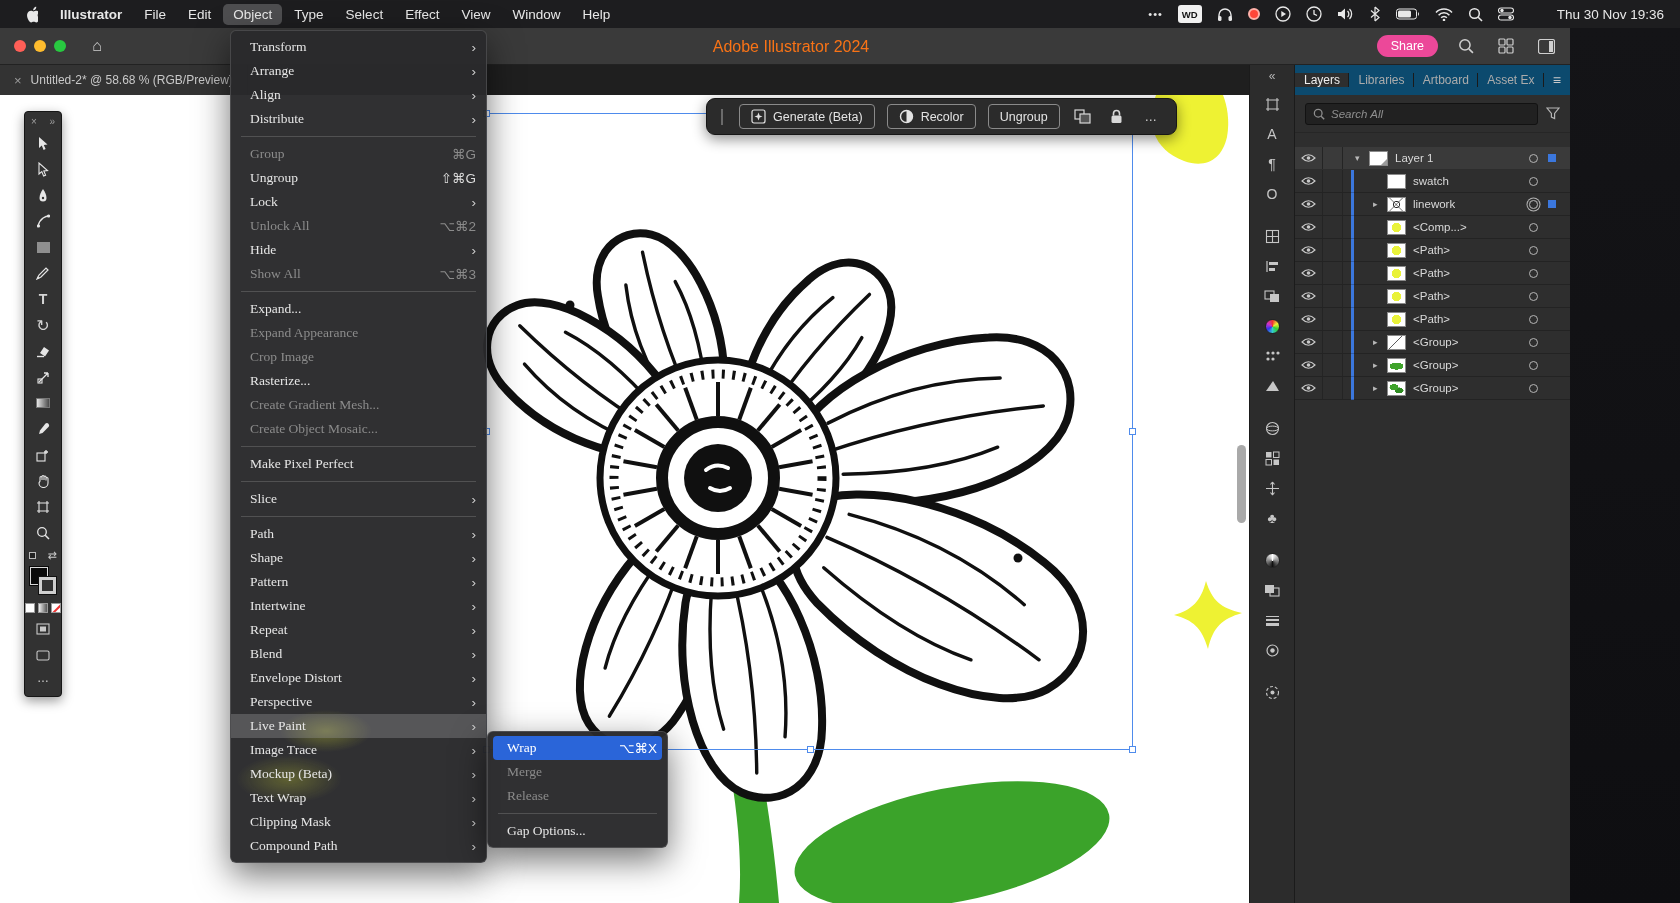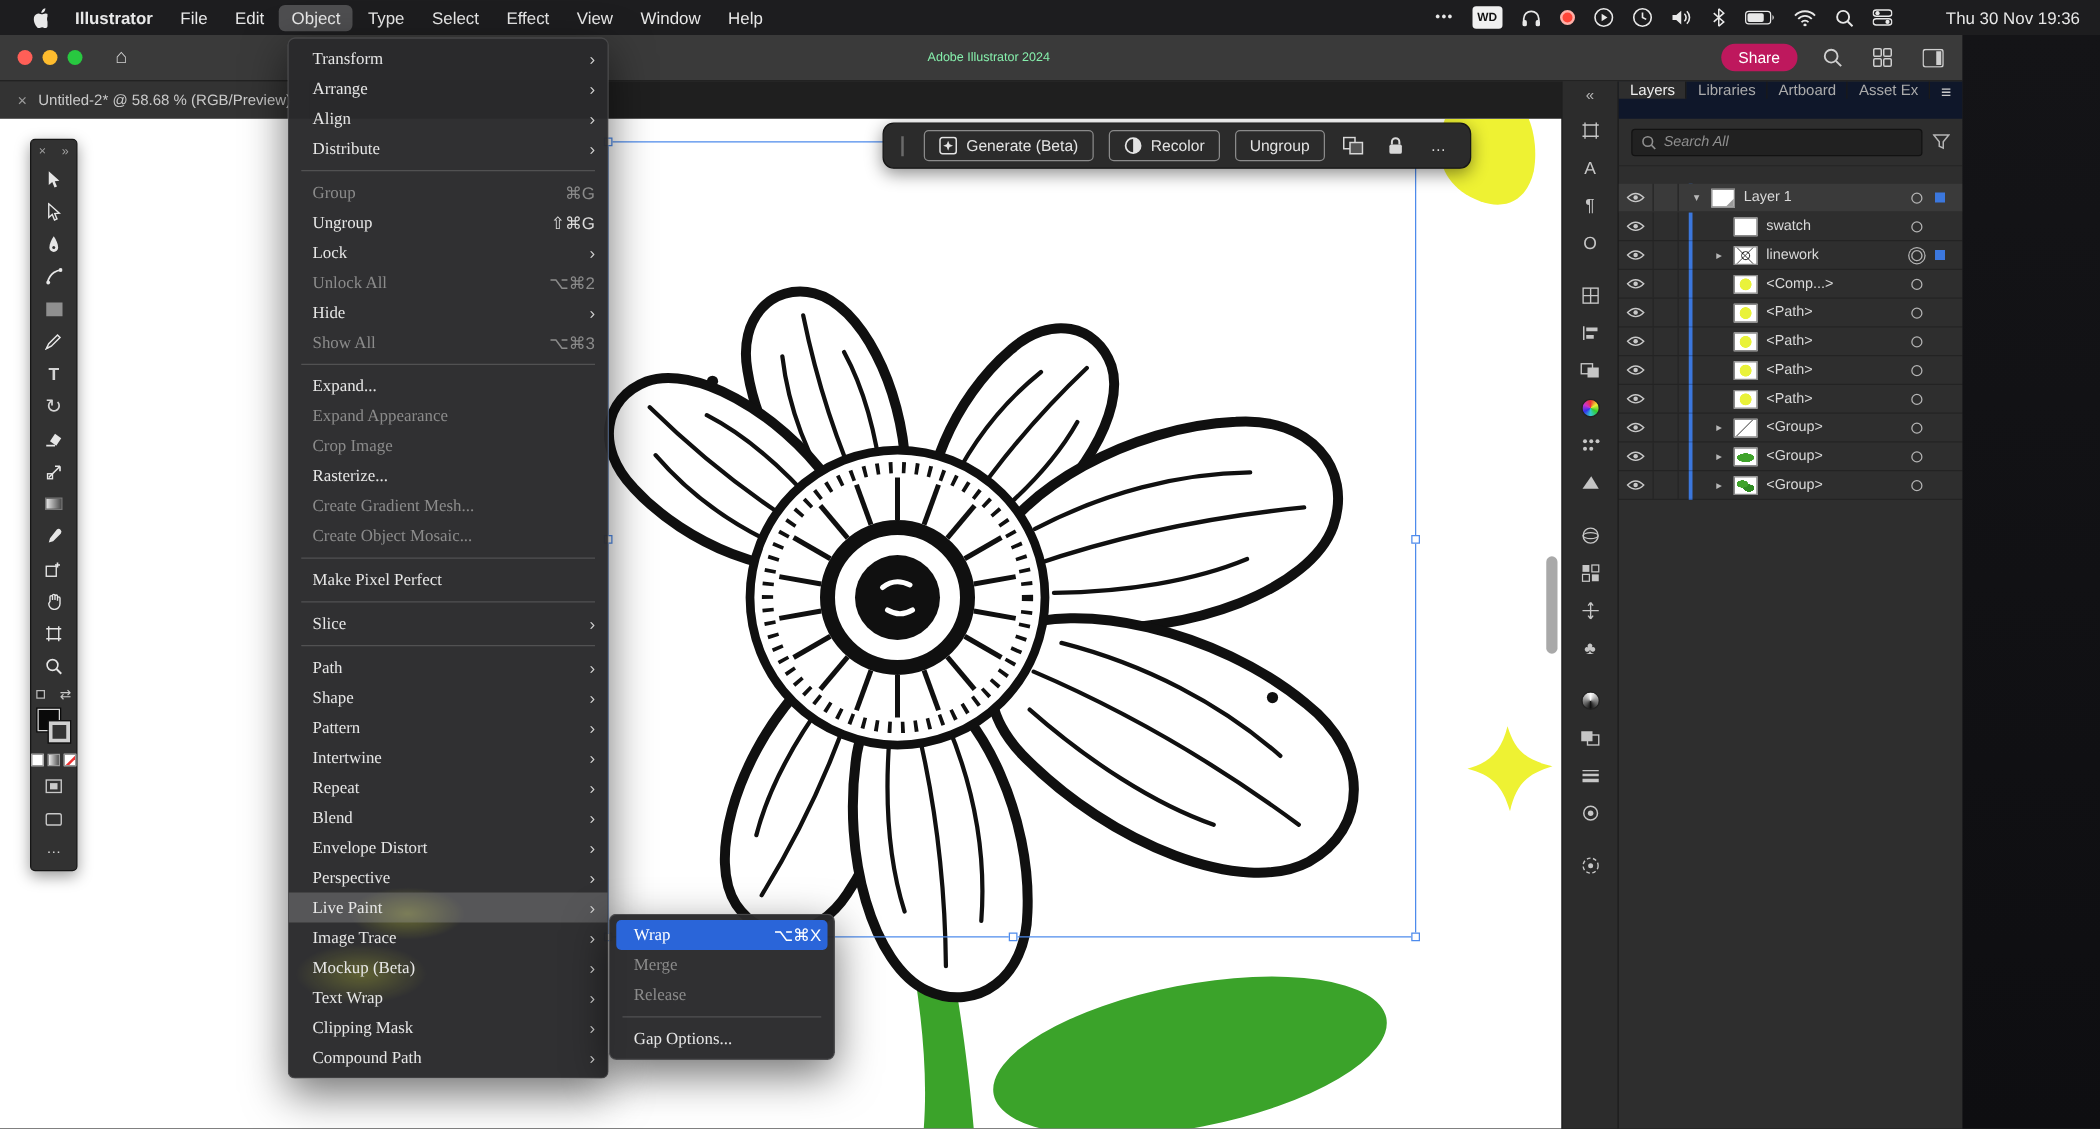--- a/index.html
+++ b/index.html
@@ -23,23 +23,23 @@
 
   
   .window { position:absolute; top:28px; left:0; width:1570px; height:875px; background:#2e2e2e; }
   .titlebar { position:relative; height:37px; background:#3a3a3a; border-bottom:1px solid #222; }
   .traffic { position:absolute; left:14px; top:12px; display:flex; gap:8px; }
   .tl { width:12px; height:12px; border-radius:50%; }
   .tl.red{background:#ff5f57;} .tl.yel{background:#febc2e;} .tl.grn{background:#28c840;}
   .home-btn { position:absolute; left:84px; top:7px; width:26px; height:22px; display:flex; align-items:center;
     justify-content:center; color:#cfcfcf; font-size:16px; }
   .tb-title { position:absolute; left:12px; right:0; top:0; height:37px; display:flex; align-items:center;
-    justify-content:center; color:#86efac; font-size:10px; }
+    justify-content:center; color:#f97316; font-size:16px; }
   .tb-right { position:absolute; right:12px; top:6px; display:flex; align-items:center; gap:16px; }
-  .share-btn { background:#be185d; color:#fff; font-size:12.5px; padding:4px 14px; border-radius:12px; }
+  .share-btn { background:#ec4899; color:#fff; font-size:12.5px; padding:4px 14px; border-radius:12px; }
   .tb-icon { display:flex; align-items:center; justify-content:center; width:24px; height:24px; color:#cfcfcf; }
 
   .window-body { display:flex; height:838px; }
 
   
   .canvas-col { width:1249px; display:flex; flex-direction:column; }
   .tabbar { height:30px; background:#1f1f1f; display:flex; align-items:stretch; }
   .doc-tab { display:flex; align-items:center; gap:9px; padding:0 14px; background:#333333;
     border-right:1px solid #141414; color:#c9c9c9; font-size:12px; }
   .doc-tab .x { color:#9a9a9a; font-size:13px; }
@@ -95,21 +95,21 @@
   .right-strip { width:45px; background:#2c2c2c; border-left:1px solid #1b1b1b; display:flex; flex-direction:column;
     align-items:center; padding-top:4px; }
   .strip-collapse { color:#b5b5b5; font-size:12px; height:20px; }
   .strip-icon { width:45px; height:30px; display:flex; align-items:center; justify-content:center; color:#c6c6c6; font-size:14px; }
   .cwheel { width:15px; height:15px; border-radius:50%;
     background:conic-gradient(#e33,#ee3,#3c3,#3cc,#33e,#c3c,#e33); border:1px solid #222; }
   .strip-gap { height:12px; }
 
   
   .layers-panel { width:276px; background:#2e2e2e; border-left:1px solid #1b1b1b; display:flex; flex-direction:column; }
-  .panel-tabs { height:30px; background:#0f172a; display:flex; align-items:flex-start; color:#ababab; font-size:12px; }
+  .panel-tabs { height:30px; background:#0c4a6e; display:flex; align-items:center; color:#ababab; font-size:12px; }
   .ptab { display:flex; align-items:center; padding:0 9px; border-right:1px solid #1a1a1a; white-space:nowrap; overflow:hidden; }
   .ptab.active { background:#2e2e2e; color:#efefef; }
   .ptab-menu { margin-left:auto; display:flex; align-items:center; padding:0 9px; color:#c9c9c9; font-size:14px; }
   .search-row { height:38px; display:flex; align-items:center; gap:8px; padding:0 10px; border-bottom:1px solid #262626; }
   .search-field { flex:1; height:22px; background:#212121; border:1px solid #121212; border-radius:3px;
     display:flex; align-items:center; gap:6px; padding:0 7px; color:#8f8f8f; }
   .search-field .ph { font-style:italic; font-size:11.5px; }
   .layers-list { position:relative; flex:1; padding-top:14px; }
   .selrail { position:absolute; left:56px; top:14px; width:3px; height:253px; background:#3b77dd; }
   .lrow { position:relative; height:23px; display:flex; align-items:center; border-bottom:1px solid rgba(0,0,0,.22);

